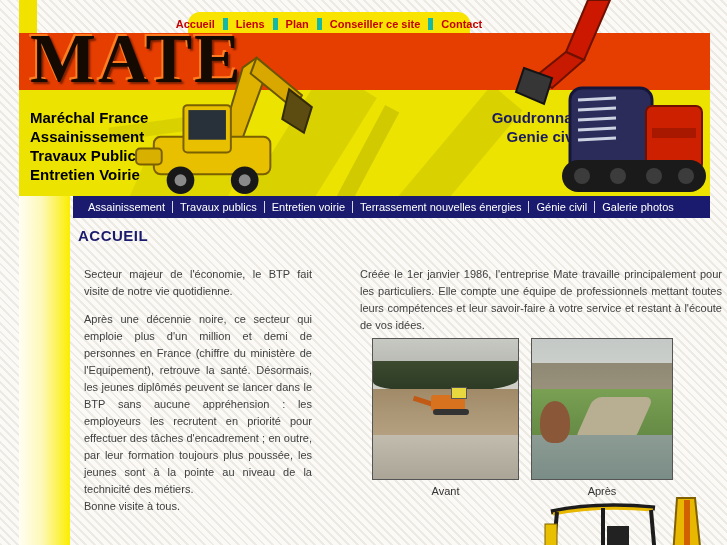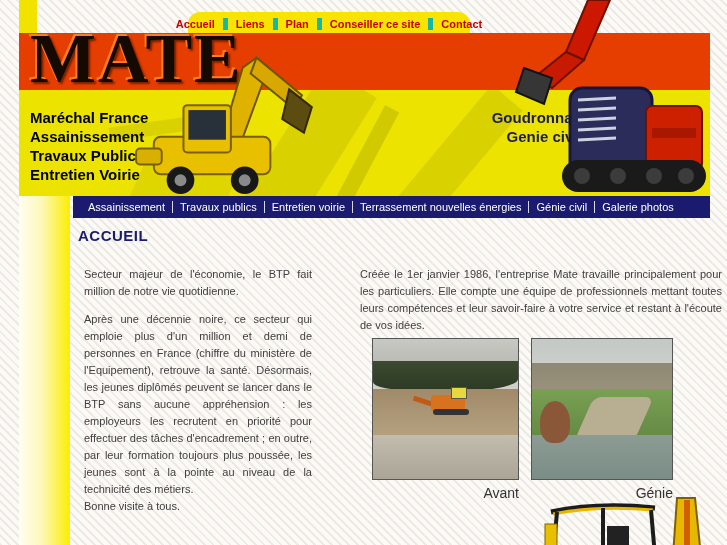--- a/index.html
+++ b/index.html
@@ -67,21 +67,21 @@
                color:#404040; text-align:justify; line-height:17px; }
   .col-left p + p { margin-top:11px; }
   .col-left p.nogap { margin-top:0; }
   .col-right { position:absolute; left:360px; top:266px; width:362px; font-size:11px;
                color:#404040; text-align:justify; line-height:17px; }
 
   
   .photo { position:absolute; top:338px; height:142px; border:1px solid #555; overflow:hidden; background:#cfcfc8; }
   .photo-avant { left:372px; width:147px; }
   .photo-apres { left:531px; width:142px; }
-  .caption { position:absolute; top:485px; font-size:14px; color:#333; text-align:right; }
+  .caption { position:absolute; top:485px; font-size:11px; color:#333; text-align:center; }
   .cap-avant { left:372px; width:147px; }
   .cap-apres { left:531px; width:142px; }
 
   
   .ph-layer { position:absolute; left:0; width:100%; }
   .av-sky   { top:0;    height:34px;  background:linear-gradient(#c6c8c2,#b4b6ae); }
   .av-trees { top:22px; height:30px;  background:linear-gradient(#3c4a30,#2c3a24); border-radius:0 0 40% 30%; }
   .av-dirt  { top:50px; height:46px;  background:linear-gradient(#a08a68,#b4a080); }
   .av-soil  { top:96px; height:46px;  background:linear-gradient(#c2bcae,#aaa496); }
   .av-exc   { position:absolute; left:58px; top:56px; width:34px; height:16px; background:#d8721e; border-radius:3px; }
@@ -176,21 +176,21 @@
     <span class="item">Travaux publics</span>
     <span class="item">Entretien voirie</span>
     <span class="item">Terrassement nouvelles énergies</span>
     <span class="item">Génie civil</span>
     <span class="item">Galerie photos</span>
   </div>
 
   <div class="page-title">ACCUEIL</div>
 
   <div class="col-left">
-    <p>Secteur majeur de l'économie, le BTP fait million de notre vie quotidienne.</p>
+    <p>Secteur majeur de l'économie, le BTP fait visite de notre vie quotidienne.</p>
     <p>Après une décennie noire, ce secteur qui emploie plus d'un million et demi de personnes en France (chiffre du ministère de l'Equipement), retrouve la santé. Désormais, les jeunes diplômés peuvent se lancer dans le BTP sans aucune appréhension : les employeurs les recrutent en priorité pour effectuer des tâches d'encadrement ; en outre, par leur formation toujours plus poussée, les jeunes sont à la pointe au niveau de la technicité des métiers.</p>
     <p class="nogap">Bonne visite à tous.</p>
   </div>
 
   <div class="col-right">
     <p>Créée le 1er janvier 1986, l'entreprise Mate travaille principalement pour les particuliers. Elle compte une équipe de professionnels mettant toutes leurs compétences et leur savoir-faire à votre service et restant à l'écoute de vos idées.</p>
   </div>
 
   <div class="photo photo-avant">
     <div class="ph-layer av-sky"></div>
@@ -205,21 +205,21 @@
   <div class="photo photo-apres">
     <div class="ph-layer ap-sky"></div>
     <div class="ph-layer ap-trees"></div>
     <div class="ph-layer ap-lawn"></div>
     <div class="ap-path"></div>
     <div class="ph-layer ap-water"></div>
     <div class="ap-bush"></div>
   </div>
 
   <div class="caption cap-avant">Avant</div>
-  <div class="caption cap-apres">Génie</div>
+  <div class="caption cap-apres">Après</div>
 
   <svg class="exc-backhoe" viewBox="0 0 175 60">
     <path d="M8,16 Q55,6 112,12" fill="none" stroke="#1c1c1c" stroke-width="5"></path>
     <path d="M10,18 Q55,9 110,14" fill="none" stroke="#e8b800" stroke-width="3"></path>
     <line x1="14" y1="16" x2="10" y2="60" stroke="#1c1c1c" stroke-width="4"></line>
     <line x1="60" y1="12" x2="60" y2="60" stroke="#1c1c1c" stroke-width="4"></line>
     <line x1="108" y1="14" x2="112" y2="60" stroke="#1c1c1c" stroke-width="4"></line>
     <rect x="64" y="30" width="22" height="30" fill="#222222"></rect>
     <rect x="2" y="28" width="12" height="32" fill="#e8c000" stroke="#806000" stroke-width="1"></rect>
     <polygon points="134,2 152,2 158,60 130,60" fill="#e8b800" stroke="#806000" stroke-width="2"></polygon>

